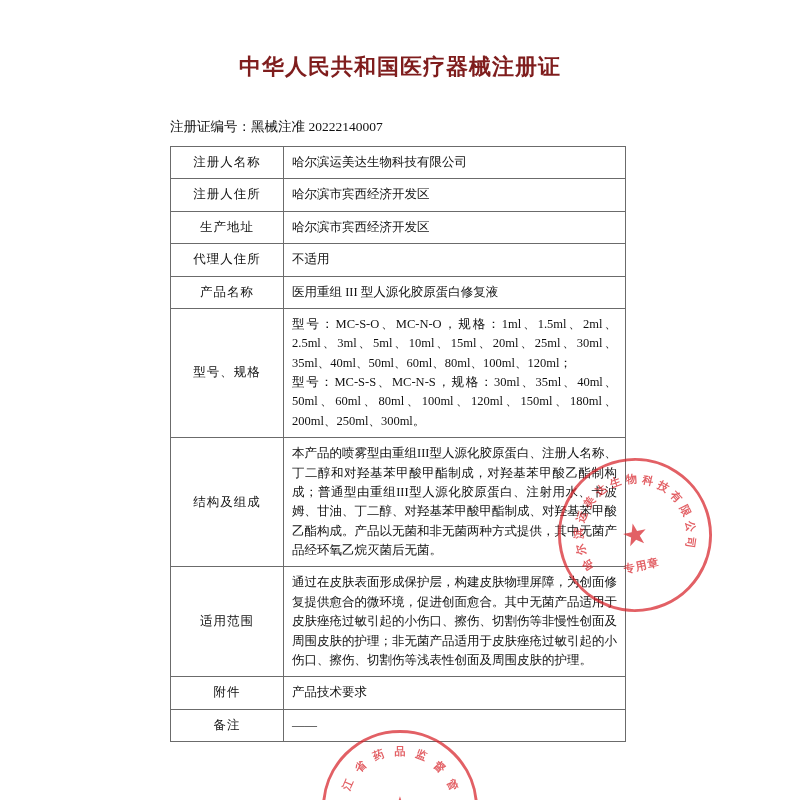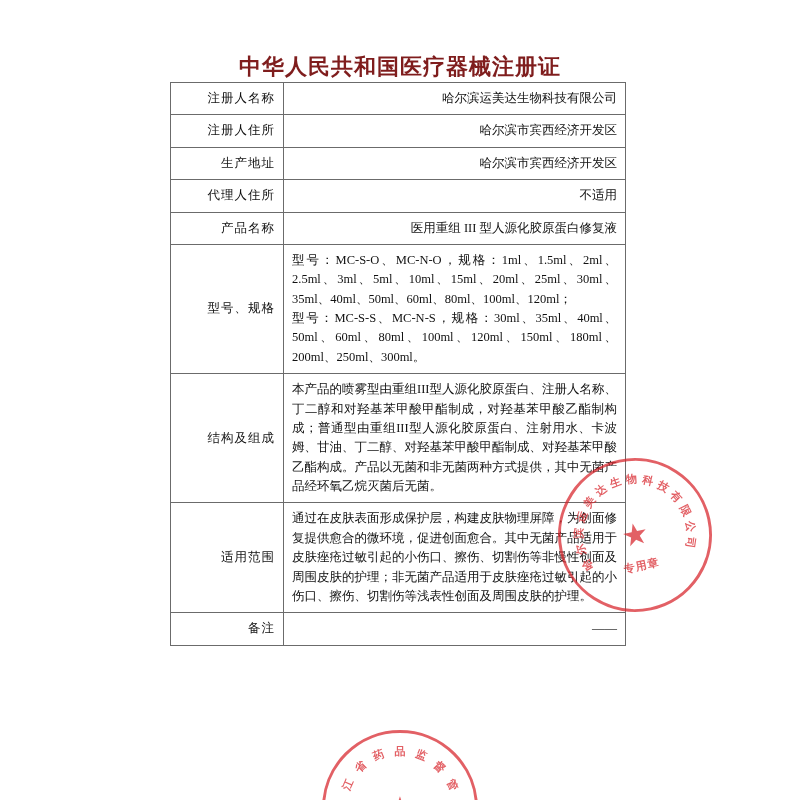--- a/index.html
+++ b/index.html
@@ -40,21 +40,20 @@
     margin-left: 170px;
     table-layout: fixed;
   }
   table.cert td {
     border: 1px solid #6b6b6b;
     font-size: 12.5px;
     line-height: 1.55;
     vertical-align: middle;
     padding: 6px 8px;
     color: #111;
-    text-align: right;
   }
   td.label {
     width: 96px;
     text-align: center;
     letter-spacing: 1px;
     white-space: nowrap;
   }
   td.value {
     text-align: left;
   }
@@ -118,20 +117,23 @@
     letter-spacing: 1px;
   }
 </style>
 </head>
 <body>
 
 <div class="page">
 
   <div class="doc-title">中华人民共和国医疗器械注册证</div>
 
+  <div class="reg-no">
+    <span>注册证编号：</span><span>黑械注准 20222140007</span>
+  </div>
 
   <table class="cert">
     <tbody>
       <tr>
         <td class="label">注册人名称</td>
         <td class="value">哈尔滨运美达生物科技有限公司</td>
       </tr>
       <tr>
         <td class="label">注册人住所</td>
         <td class="value">哈尔滨市宾西经济开发区</td>
@@ -153,20 +155,24 @@
         <td class="value justify" style="white-space:pre-line">型号：MC-S-O、MC-N-O，规格：1ml、1.5ml、2ml、2.5ml、3ml、5ml、10ml、15ml、20ml、25ml、30ml、35ml、40ml、50ml、60ml、80ml、100ml、120ml；
 型号：MC-S-S、MC-N-S，规格：30ml、35ml、40ml、50ml、60ml、80ml、100ml、120ml、150ml、180ml、200ml、250ml、300ml。</td>
       </tr>
       <tr>
         <td class="label">结构及组成</td>
         <td class="value justify">本产品的喷雾型由重组III型人源化胶原蛋白、注册人名称、丁二醇和对羟基苯甲酸甲酯制成，对羟基苯甲酸乙酯制构成；普通型由重组III型人源化胶原蛋白、注射用水、卡波姆、甘油、丁二醇、对羟基苯甲酸甲酯制成、对羟基苯甲酸乙酯构成。产品以无菌和非无菌两种方式提供，其中无菌产品经环氧乙烷灭菌后无菌。</td>
       </tr>
       <tr>
         <td class="label">适用范围</td>
         <td class="value justify">通过在皮肤表面形成保护层，构建皮肤物理屏障，为创面修复提供愈合的微环境，促进创面愈合。其中无菌产品适用于皮肤痤疮过敏引起的小伤口、擦伤、切割伤等非慢性创面及周围皮肤的护理；非无菌产品适用于皮肤痤疮过敏引起的小伤口、擦伤、切割伤等浅表性创面及周围皮肤的护理。</td>
+      </tr>
+      <tr class="row-tall">
+        <td class="label">附件</td>
+        <td class="value">产品技术要求</td>
       </tr>
       <tr class="row-tall">
         <td class="label">备注</td>
         <td class="value">——</td>
       </tr>
     </tbody>
   </table>
 
   <div class="stamp stamp-company">
     <div class="arc-text" id="arc1">

